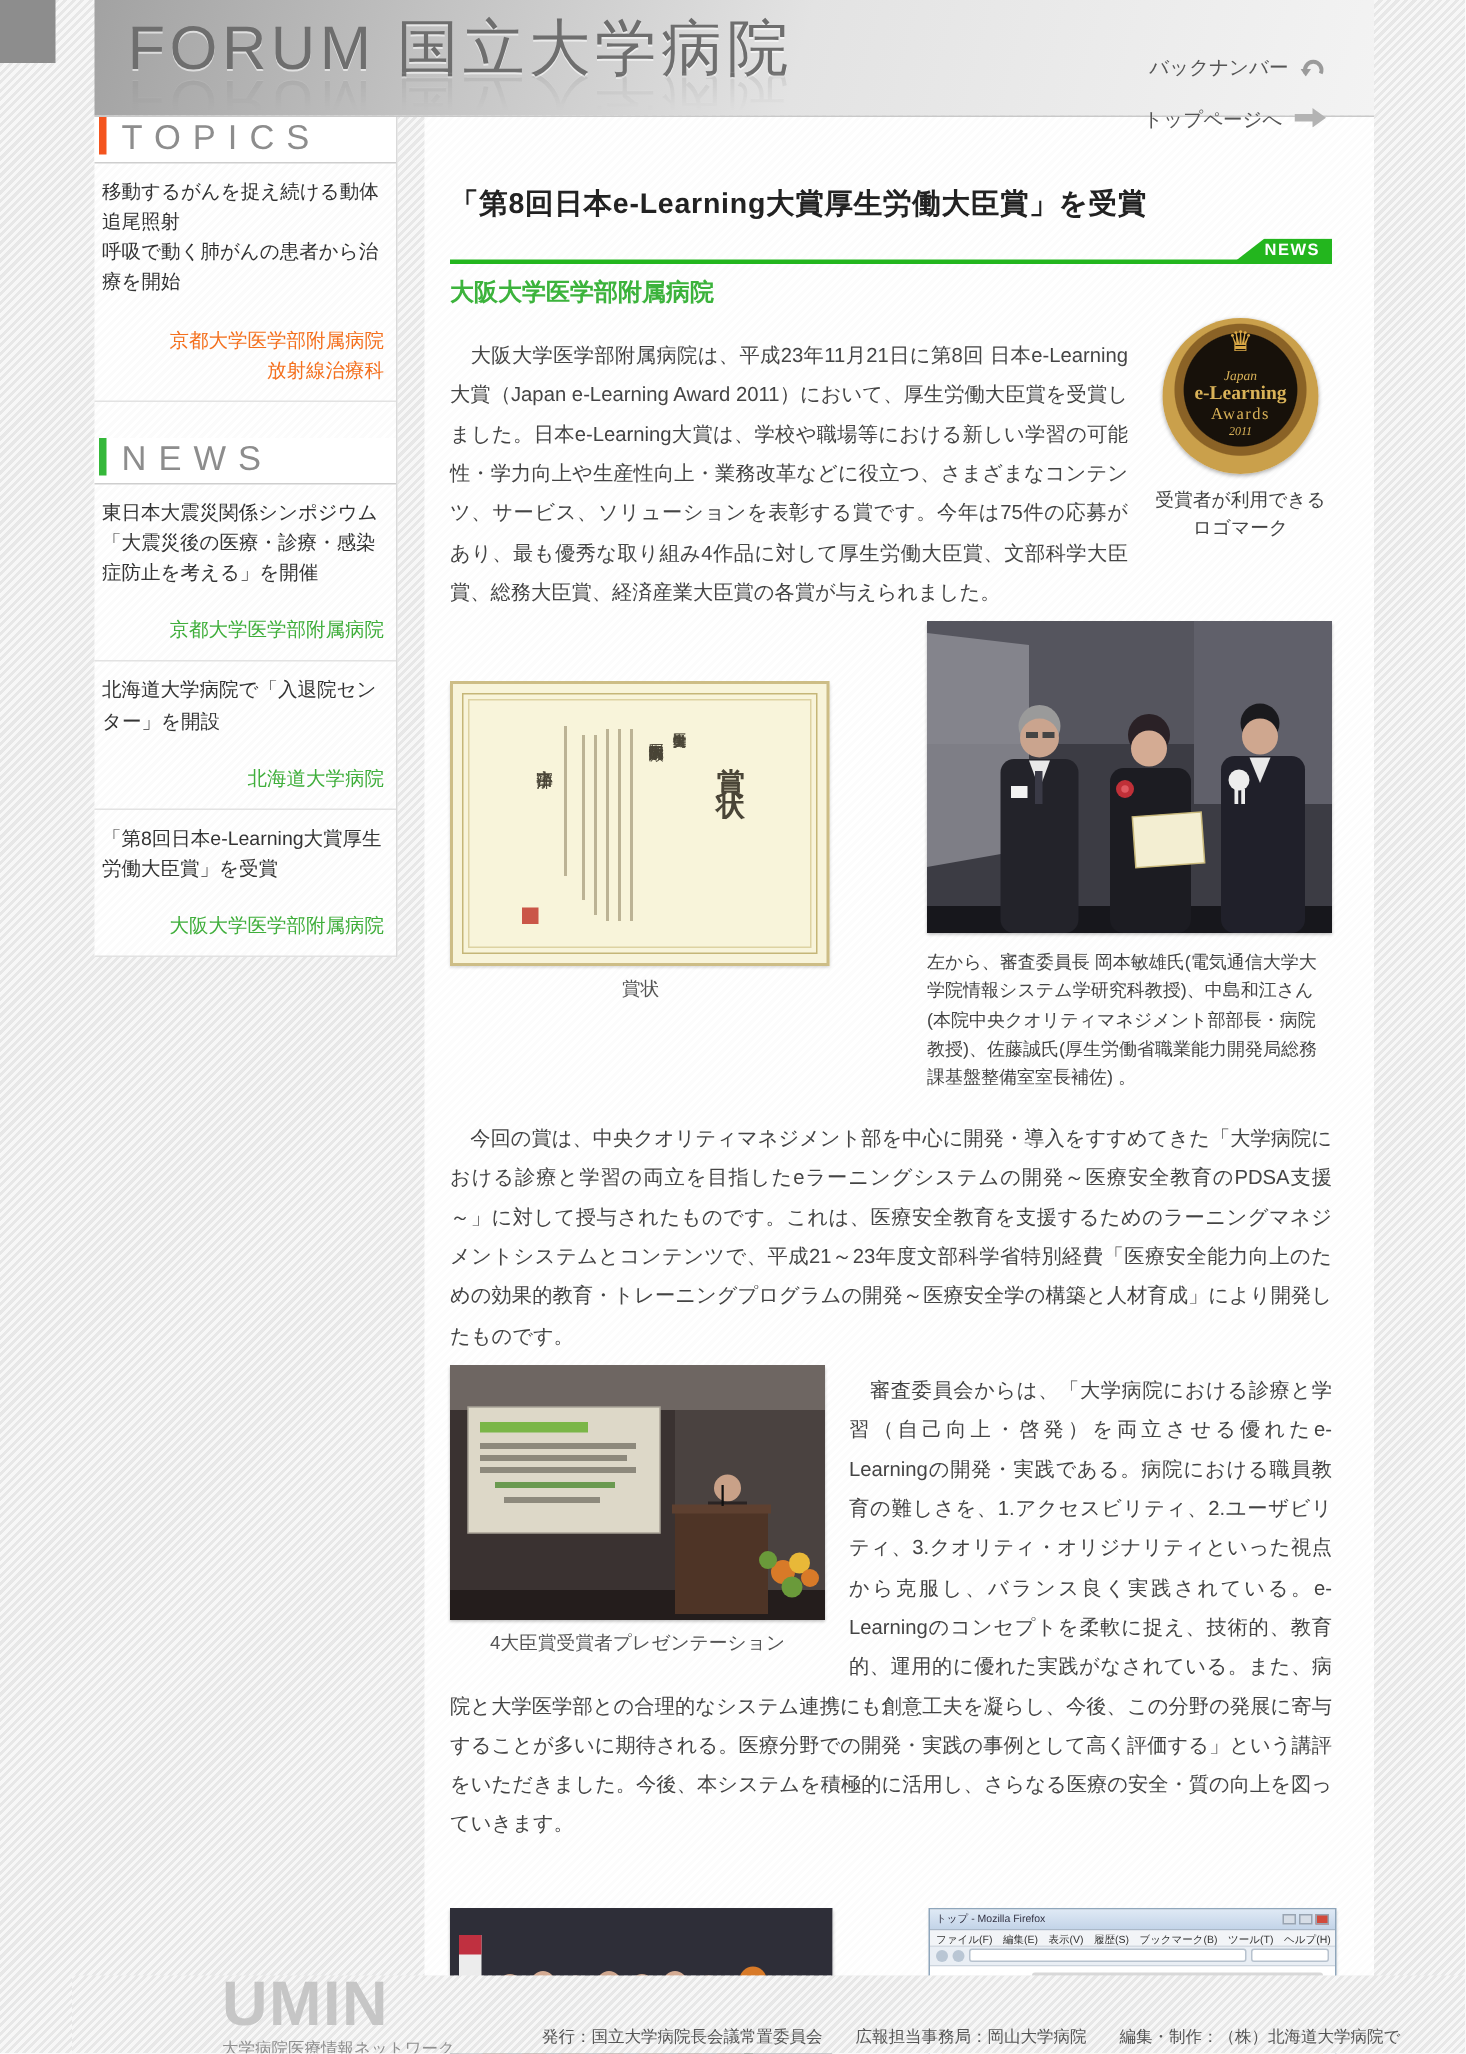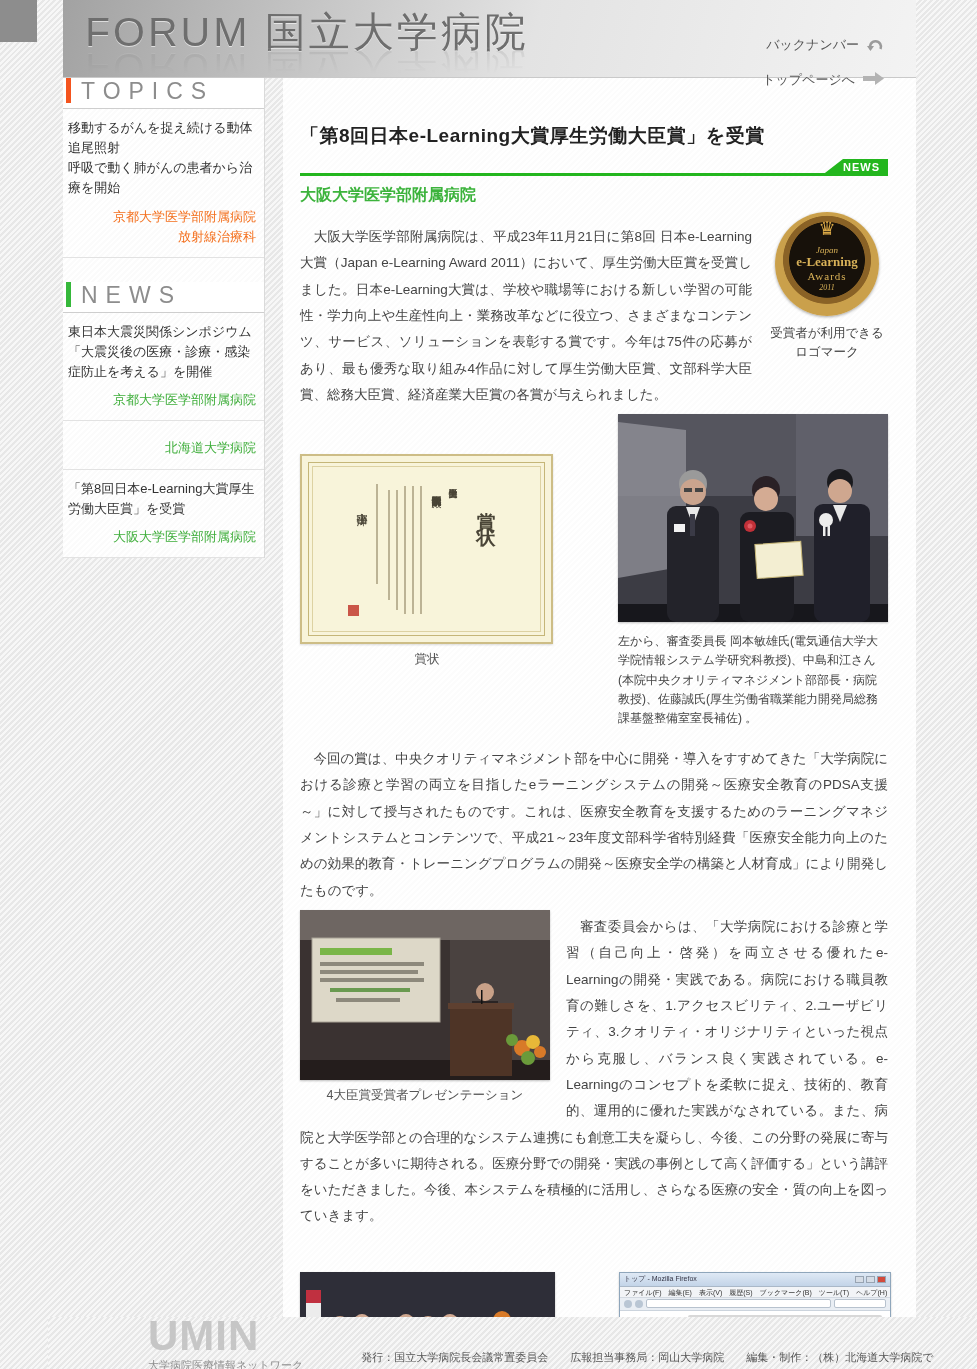--- a/index.html
+++ b/index.html
@@ -26,21 +26,21 @@
   
   .cols { display:flex; align-items:flex-start; }
   .sidebar { width:202px; background:#fff;
      background-image:repeating-linear-gradient(135deg, rgba(0,0,0,.015) 0 2px, transparent 2px 4px);
      border-right:1px solid #dadada; }
   .side-head { display:flex; align-items:flex-start; height:31px; border-bottom:1px solid #cecece; background:#fff; }
   .side-bar-accent { width:5px; height:25px; margin:0 10px 0 3px; }
   .side-head-label { font-size:23px; letter-spacing:8px; color:#8d8d8d; font-weight:400; }
   .side-item { padding:9px 8px 10px 5px; border-bottom:1px solid #e2e2e2; }
   .side-item-title { font-size:13px; color:#333; line-height:1.55; white-space:pre-line; }
-  .side-item-link { display:block; margin-top:8px; font-size:13px; line-height:1.55;
+  .side-item-link { display:block; margin-top:18px; font-size:13px; line-height:1.55;
      text-align:right; white-space:pre-line; cursor:pointer; text-decoration:none; }
   .side-item-link.orange { color:#f4701e; }
   .side-item-link.green  { color:#3fae3b; }
   .side-gap { height:24px; border-bottom:0; }
 
   
   .main { width:633px; margin-left:18px; background:#fff; min-height:1320px;
      background-image:repeating-linear-gradient(135deg, rgba(0,0,0,.012) 0 2px, transparent 2px 4px);
      padding:45px 28px 40px 17px; }
   .article-title { font-size:19px; font-weight:bold; color:#222; letter-spacing:.5px; }
@@ -187,20 +187,21 @@
 
         <div class="side-head">
           <span class="side-bar-accent" style="background:#35b83a"></span>
           <span class="side-head-label">NEWS</span>
         </div>
         <div class="side-item">
           <div class="side-item-title">東日本大震災関係シンポジウム「大震災後の医療・診療・感染症防止を考える」を開催</div>
           <a class="side-item-link green">京都大学医学部附属病院</a>
         </div>
         <div class="side-item">
+          <div class="side-item-title">北海道大学病院で「入退院センター」を開設</div>
           <a class="side-item-link green">北海道大学病院</a>
         </div>
         <div class="side-item">
           <div class="side-item-title">「第8回日本e-Learning大賞厚生労働大臣賞」を受賞</div>
           <a class="side-item-link green">大阪大学医学部附属病院</a>
         </div>
       </aside>
 
       <main class="main">
         <h1 class="article-title">「第8回日本e-Learning大賞厚生労働大臣賞」を受賞</h1>

